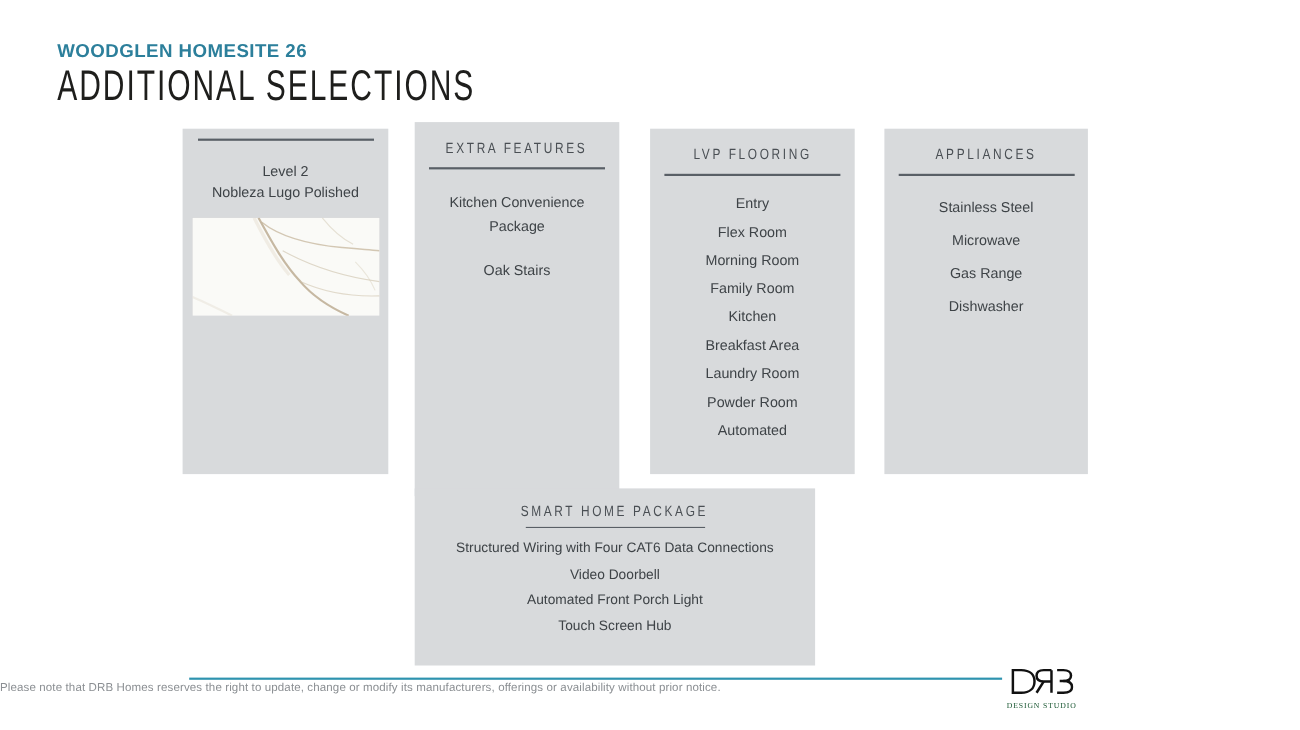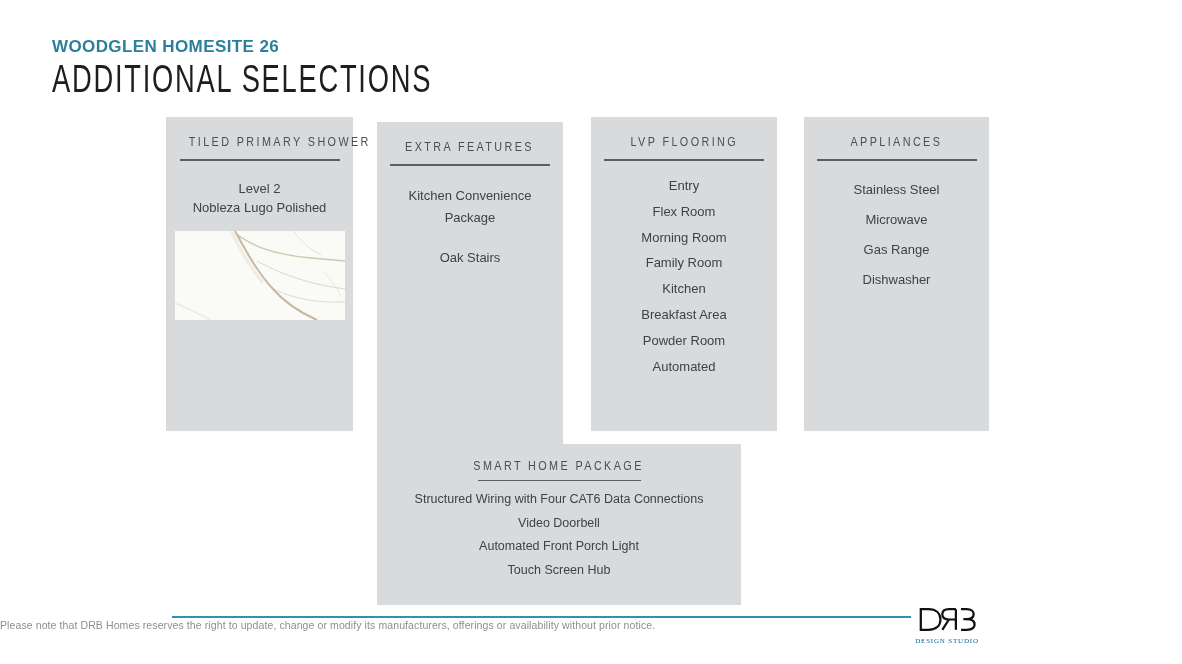--- a/index.html
+++ b/index.html
@@ -35,21 +35,21 @@
     transform:scaleX(0.70);transform-origin:left top;
     white-space:nowrap;line-height:1.0;
   }
   
   .card{
     position:absolute;
     background:var(--card-bg);
     text-align:center;
   }
   .card-1{left:166px;top:117px;width:187px;height:314px;}
-  .card-2{left:377px;top:122px;width:186px;height:340px;}
+  .card-2{left:377px;top:111px;width:186px;height:340px;}
   .card-3{left:591px;top:117px;width:186px;height:314px;}
   .card-4{left:804px;top:117px;width:185px;height:314px;}
   .card-5{left:377px;top:444px;width:364px;height:161px;}
   .card-head{padding-top:15px;line-height:17px;}
   .card-5 .card-head{padding-top:13px;line-height:16px;}
   .card-title{
     display:inline-block;
     font-size:13.5px;font-weight:400;letter-spacing:3px;
     color:var(--card-title);
     transform:scaleX(0.80);transform-origin:center top;
@@ -85,41 +85,38 @@
     width:739px;height:2px;
     background:var(--divider-teal);
   }
   .disclaimer{
     position:absolute;left:0;top:619px;width:1140px;
     font-size:10.5px;color:var(--disclaimer-text);
     letter-spacing:0.1px;
   }
   .logo{
     position:absolute;left:915px;top:607px;width:64px;
-    text-align:center;color:#0369a1;
+    text-align:center;color:#14532d;
   }
   .logo-sub{
     display:block;margin-top:1px;
     font-family:"Liberation Serif", serif;
     font-size:7px;letter-spacing:0.8px;
     white-space:nowrap;
   }
 </style>
 </head>
 <body>
 
 <div class="slide">
 
   <div class="project-name">WOODGLEN HOMESITE 26</div>
   <div class="page-title">ADDITIONAL SELECTIONS</div>
 
   <div class="card card-1">
-    <div class="card-head">
-      <span class="card-title">TILED PRIMARY SHOWER</span>
-    </div>
     <div class="card-rule"></div>
     <div class="shower-lines">
       <div>Level 2</div>
       <div>Nobleza Lugo Polished</div>
     </div>
     <svg class="marble" viewBox="0 0 170 89" preserveAspectRatio="none">
       <rect x="0" y="0" width="170" height="89" fill="#F7F6F3"></rect>
       <rect x="0" y="0" width="170" height="89" fill="#FDFDFB" opacity="0.5"></rect>
       <path d="M60,0 C72,22 83,42 98,58 C110,72 124,81 142,89" fill="none" stroke="#B9A88C" stroke-width="2" opacity="0.8"></path>
       <path d="M63,4 C78,16 104,24 136,27 C148,28 160,29 170,30" fill="none" stroke="#C6B69C" stroke-width="1.3" opacity="0.75"></path>
@@ -146,20 +143,21 @@
       <span class="card-title">LVP FLOORING</span>
     </div>
     <div class="card-rule"></div>
     <ul class="lvp-list">
       <li>Entry</li>
       <li>Flex Room</li>
       <li>Morning Room</li>
       <li>Family Room</li>
       <li>Kitchen</li>
       <li>Breakfast Area</li>
+      <li>Laundry Room</li>
       <li>Powder Room</li>
       <li>Automated</li>
     </ul>
   </div>
 
   <div class="card card-4">
     <div class="card-head">
       <span class="card-title">APPLIANCES</span>
     </div>
     <div class="card-rule"></div>

